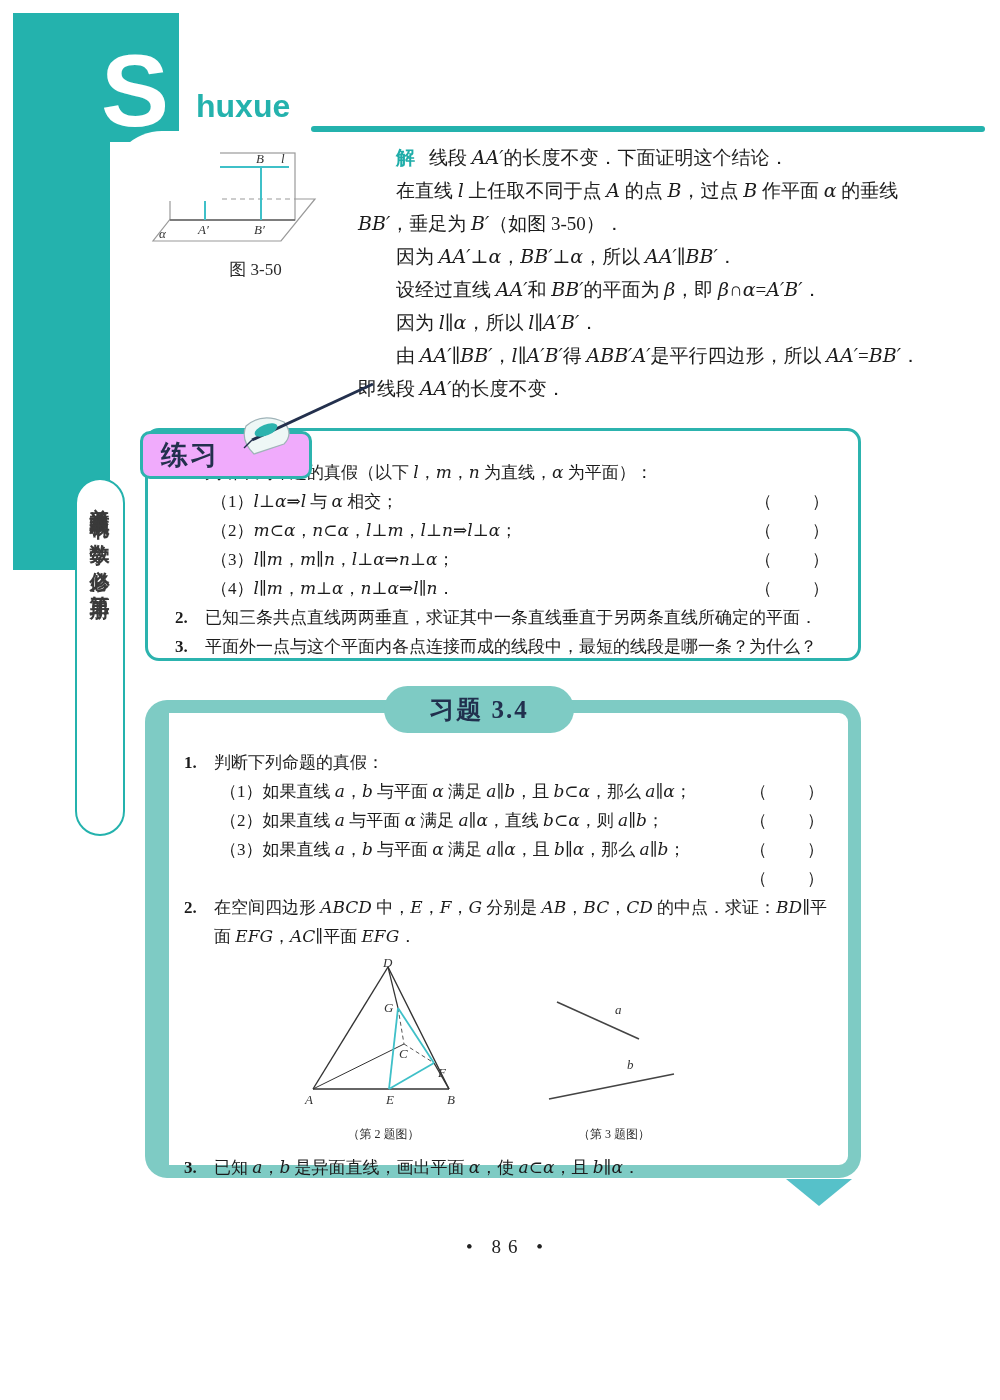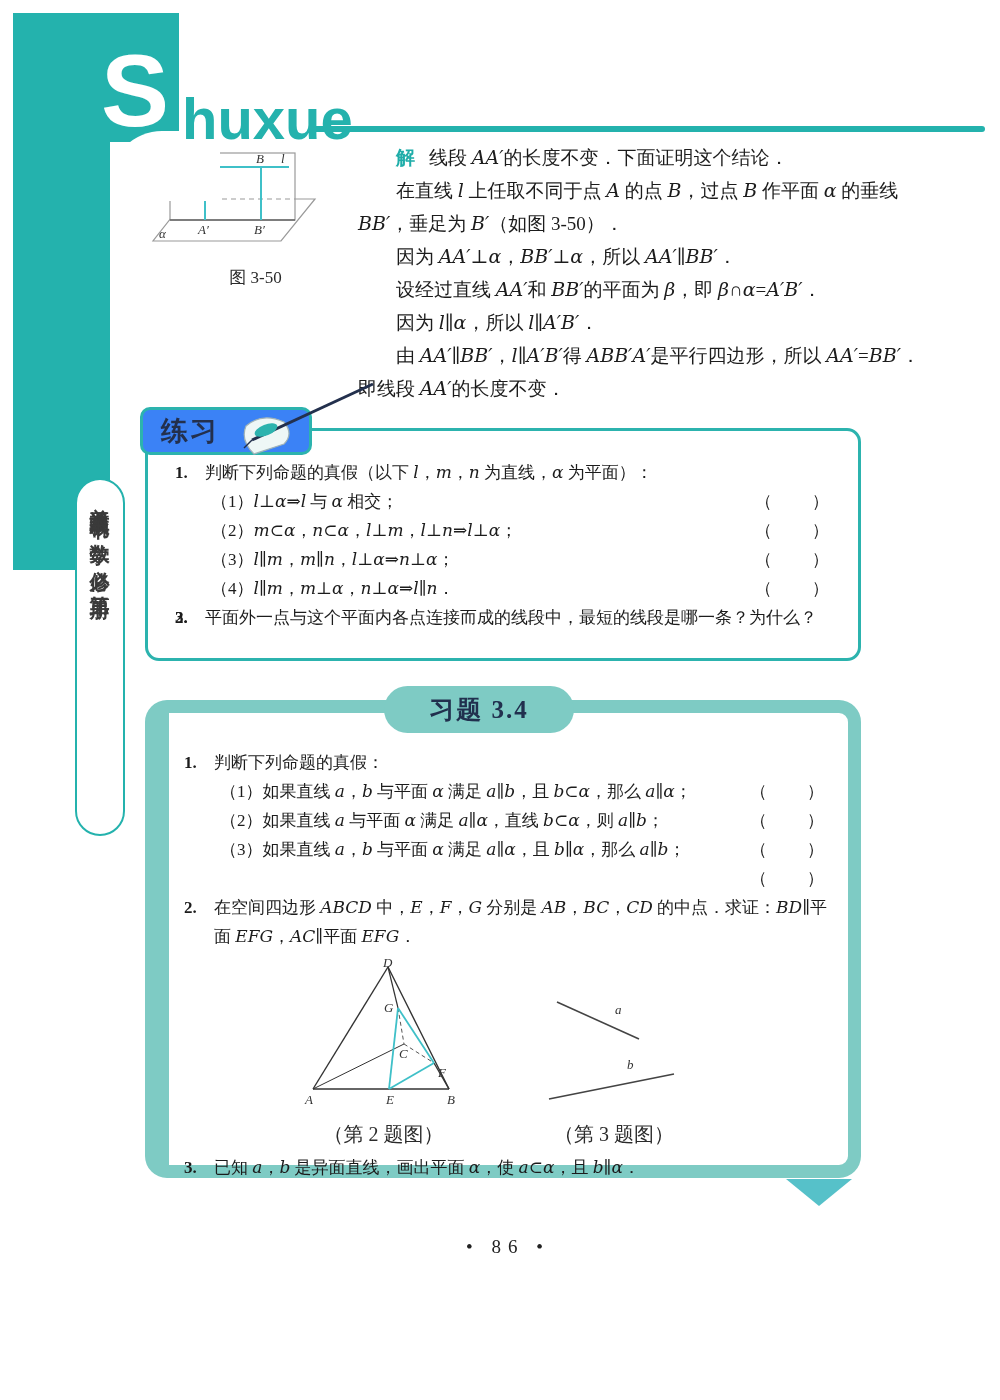--- a/index.html
+++ b/index.html
@@ -5,61 +5,61 @@
   html,body{margin:0;padding:0;background:#f6f6f6;}
   .page{position:relative;width:1000px;height:1400px;background:#ffffff;overflow:hidden;
         font-family:"Liberation Serif","DejaVu Serif","DejaVu Sans",serif;color:#1c1c1c;}
   
   .band{position:absolute;left:13px;top:13px;width:97px;height:557px;background:#24b2ad;z-index:1;}
   .square{position:absolute;left:13px;top:13px;width:166px;height:129px;background:#24b2ad;z-index:1;}
   .corner{position:absolute;left:110px;top:131px;width:110px;height:70px;background:#ffffff;
           border-top-left-radius:52px;z-index:2;}
   .logo-s{position:absolute;left:101px;top:40px;font-family:"Liberation Sans","DejaVu Sans",sans-serif;
           font-size:102px;font-weight:800;line-height:1;color:#ffffff;z-index:3;}
-  .logo-rest{position:absolute;left:182px;top:90px;font-family:"Liberation Sans","DejaVu Sans",sans-serif;
-          font-size:58px;font-weight:800;line-height:1;color:#24b2ad;z-index:3;}
+  .logo-rest{position:absolute;left:196px;top:90px;font-family:"Liberation Sans","DejaVu Sans",sans-serif;
+          font-size:32px;font-weight:800;line-height:1;color:#24b2ad;z-index:3;}
   .rule{position:absolute;left:311px;top:126px;width:674px;height:6px;background:#24b2ad;border-radius:3px;}
   
   .spine{position:absolute;left:75px;top:478px;width:50px;height:358px;background:#ffffff;
          border:2px solid #24b2ad;border-radius:26px;z-index:4;display:flex;justify-content:center;
          box-sizing:border-box;padding-top:12px;}
   .spine span{writing-mode:vertical-rl;text-orientation:upright;font-size:20px;font-weight:bold;
          color:#3a3a3a;letter-spacing:2px;line-height:1;}
   
   .fig350{position:absolute;left:148px;top:150px;width:215px;text-align:center;}
-  .fig-caption{font-size:17px;color:#2b2b2b;margin-top:12px;}
+  .fig-caption{font-size:17px;color:#2b2b2b;margin-top:4px;}
   svg text{font-family:"Liberation Serif","DejaVu Serif",serif;font-style:italic;font-size:13px;fill:#333;}
   
   .solution{position:absolute;left:358px;top:141px;width:563px;font-size:19px;line-height:33px;}
   .solution p{margin:0;text-indent:2em;}
   .jie{color:#1fada9;font-weight:bold;margin-right:14px;}
   .mline i{font-family:"DejaVu Serif","DejaVu Sans",serif;}
   
   .pbox{position:absolute;left:145px;top:428px;width:716px;height:233px;border:3px solid #2cb3ae;
         border-radius:14px;box-sizing:border-box;}
-  .plabel{position:absolute;left:140px;top:407px;width:172px;height:48px;background:#3b82f6;
+  .plabel{position:absolute;left:140px;top:431px;width:172px;height:48px;background:#f0abfc;
         border:3px solid #2cb3ae;border-radius:10px;box-sizing:border-box;z-index:3;
         display:flex;align-items:center;padding-left:18px;font-size:27px;font-weight:bold;color:#23304d;
         font-family:"Liberation Sans","DejaVu Sans",sans-serif;letter-spacing:2px;}
   .penicon{position:absolute;left:218px;top:378px;z-index:4;}
   .pcontent{position:absolute;left:175px;top:458px;width:662px;font-size:17px;line-height:29px;}
   .item{position:relative;padding-left:30px;}
   .item .num{position:absolute;left:0;top:0;font-weight:bold;}
   .sub{display:flex;padding-left:6px;}
   .sub .ans{margin-left:auto;padding-right:6px;letter-spacing:2px;}
   
   .ebox{position:absolute;left:145px;top:700px;width:716px;height:478px;box-sizing:border-box;
         border:13px solid #7ecbc4;border-left-width:24px;border-radius:22px;}
   .pill{position:absolute;left:384px;top:686px;width:190px;height:47px;background:#7ecbc4;border-radius:24px;
         z-index:3;display:flex;align-items:center;justify-content:center;font-size:25px;font-weight:bold;
         color:#21304e;letter-spacing:2px;}
   .econtent{position:absolute;left:184px;top:748px;width:648px;font-size:17px;line-height:29px;}
   .figrow{display:flex;align-items:flex-end;margin:8px 0 4px 112px;gap:68px;}
   .figcell{text-align:center;}
-  .figcell .fig-caption{font-size:20px;margin-top:2px;}
+  .figcell .fig-caption{font-size:12px;margin-top:2px;}
   .pointer{position:absolute;left:786px;top:1179px;width:0;height:0;
         border-left:33px solid transparent;border-right:33px solid transparent;
         border-top:27px solid #56c1c9;}
   
   .footer{position:absolute;left:8px;top:1236px;width:100%;text-align:center;font-size:19px;
         letter-spacing:7px;color:#222;}
 </style>
 </head>
 <body>
 
@@ -131,20 +131,21 @@
         <span class="mline">（3）<i>l</i>∥<i>m</i>，<i>m</i>∥<i>n</i>，<i>l</i>⊥<i>α</i>⇒<i>n</i>⊥<i>α</i>；</span>
         <span class="ans">（　　）</span>
       </div>
       <div class="sub">
         <span class="mline">（4）<i>l</i>∥<i>m</i>，<i>m</i>⊥<i>α</i>，<i>n</i>⊥<i>α</i>⇒<i>l</i>∥<i>n</i>．</span>
         <span class="ans">（　　）</span>
       </div>
     </div>
     <div class="item">
       <span class="num">2.</span>
+      <span class="mline">已知三条共点直线两两垂直，求证其中一条直线垂直于另两条直线所确定的平面．</span>
     </div>
     <div class="item">
       <span class="num">3.</span>
       <span class="mline">平面外一点与这个平面内各点连接而成的线段中，最短的线段是哪一条？为什么？</span>
     </div>
   </div>
 
   <div class="ebox"></div>
   <div class="pill">习题 3.4</div>
   <div class="econtent">

